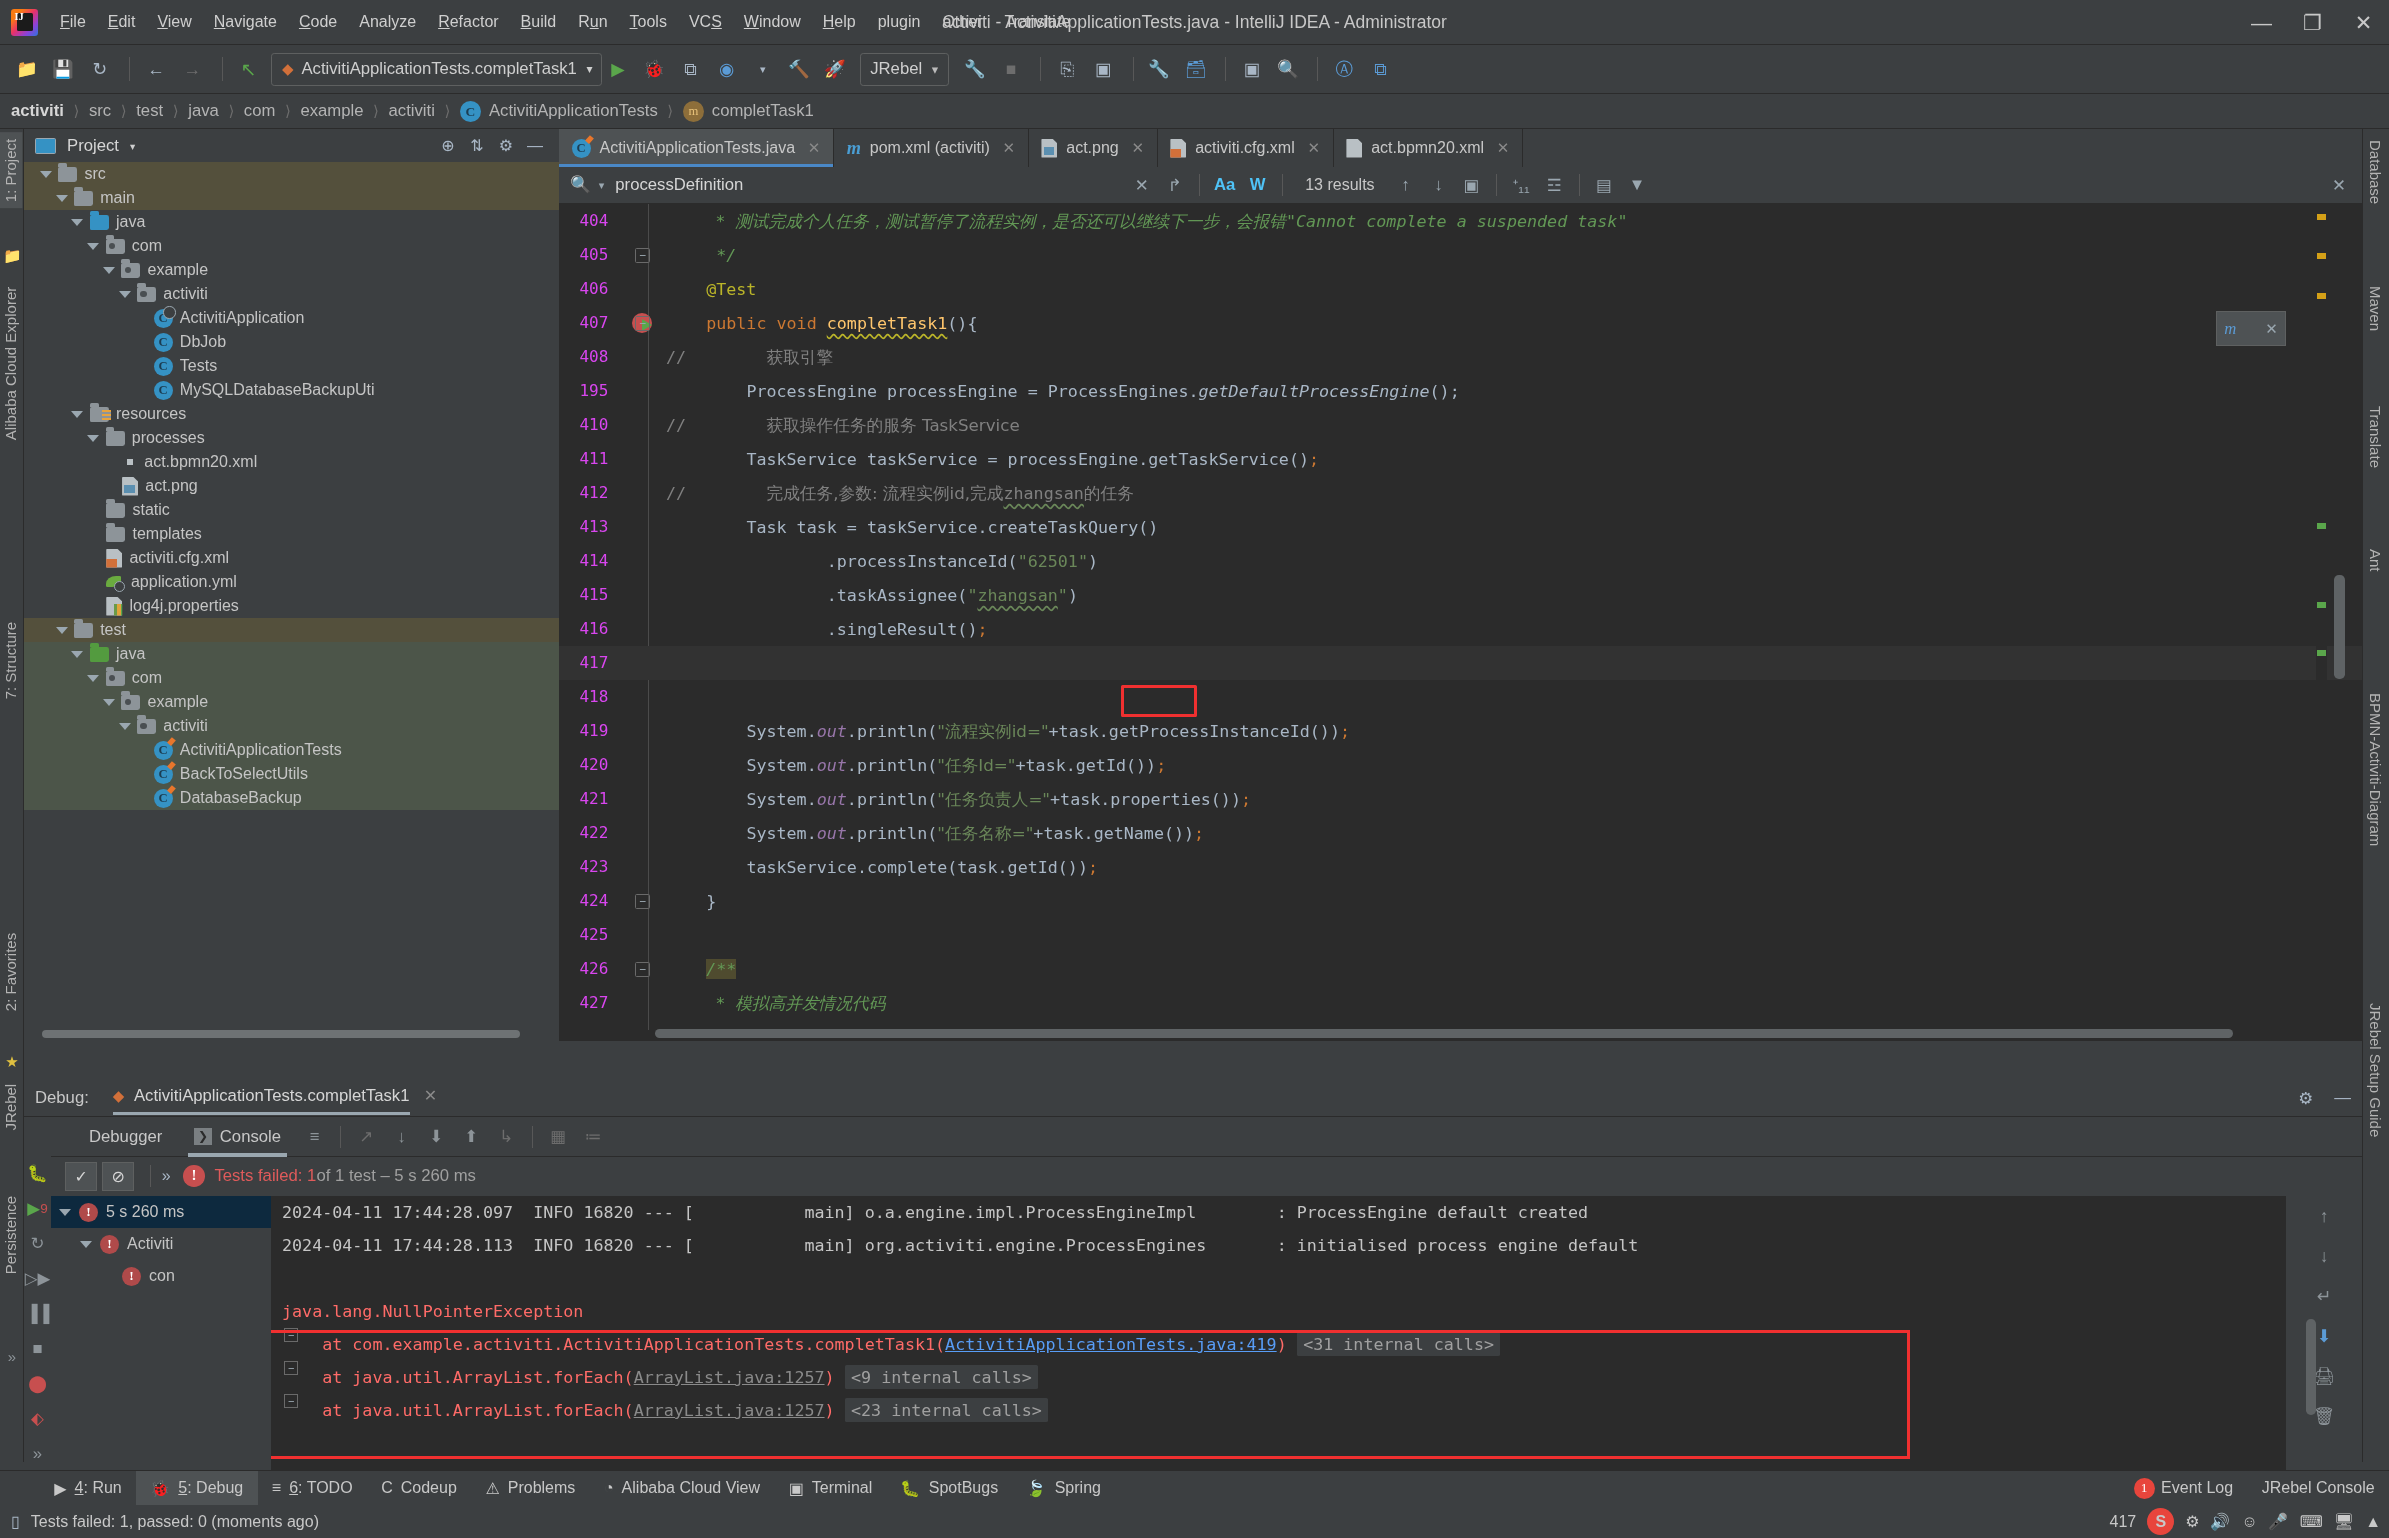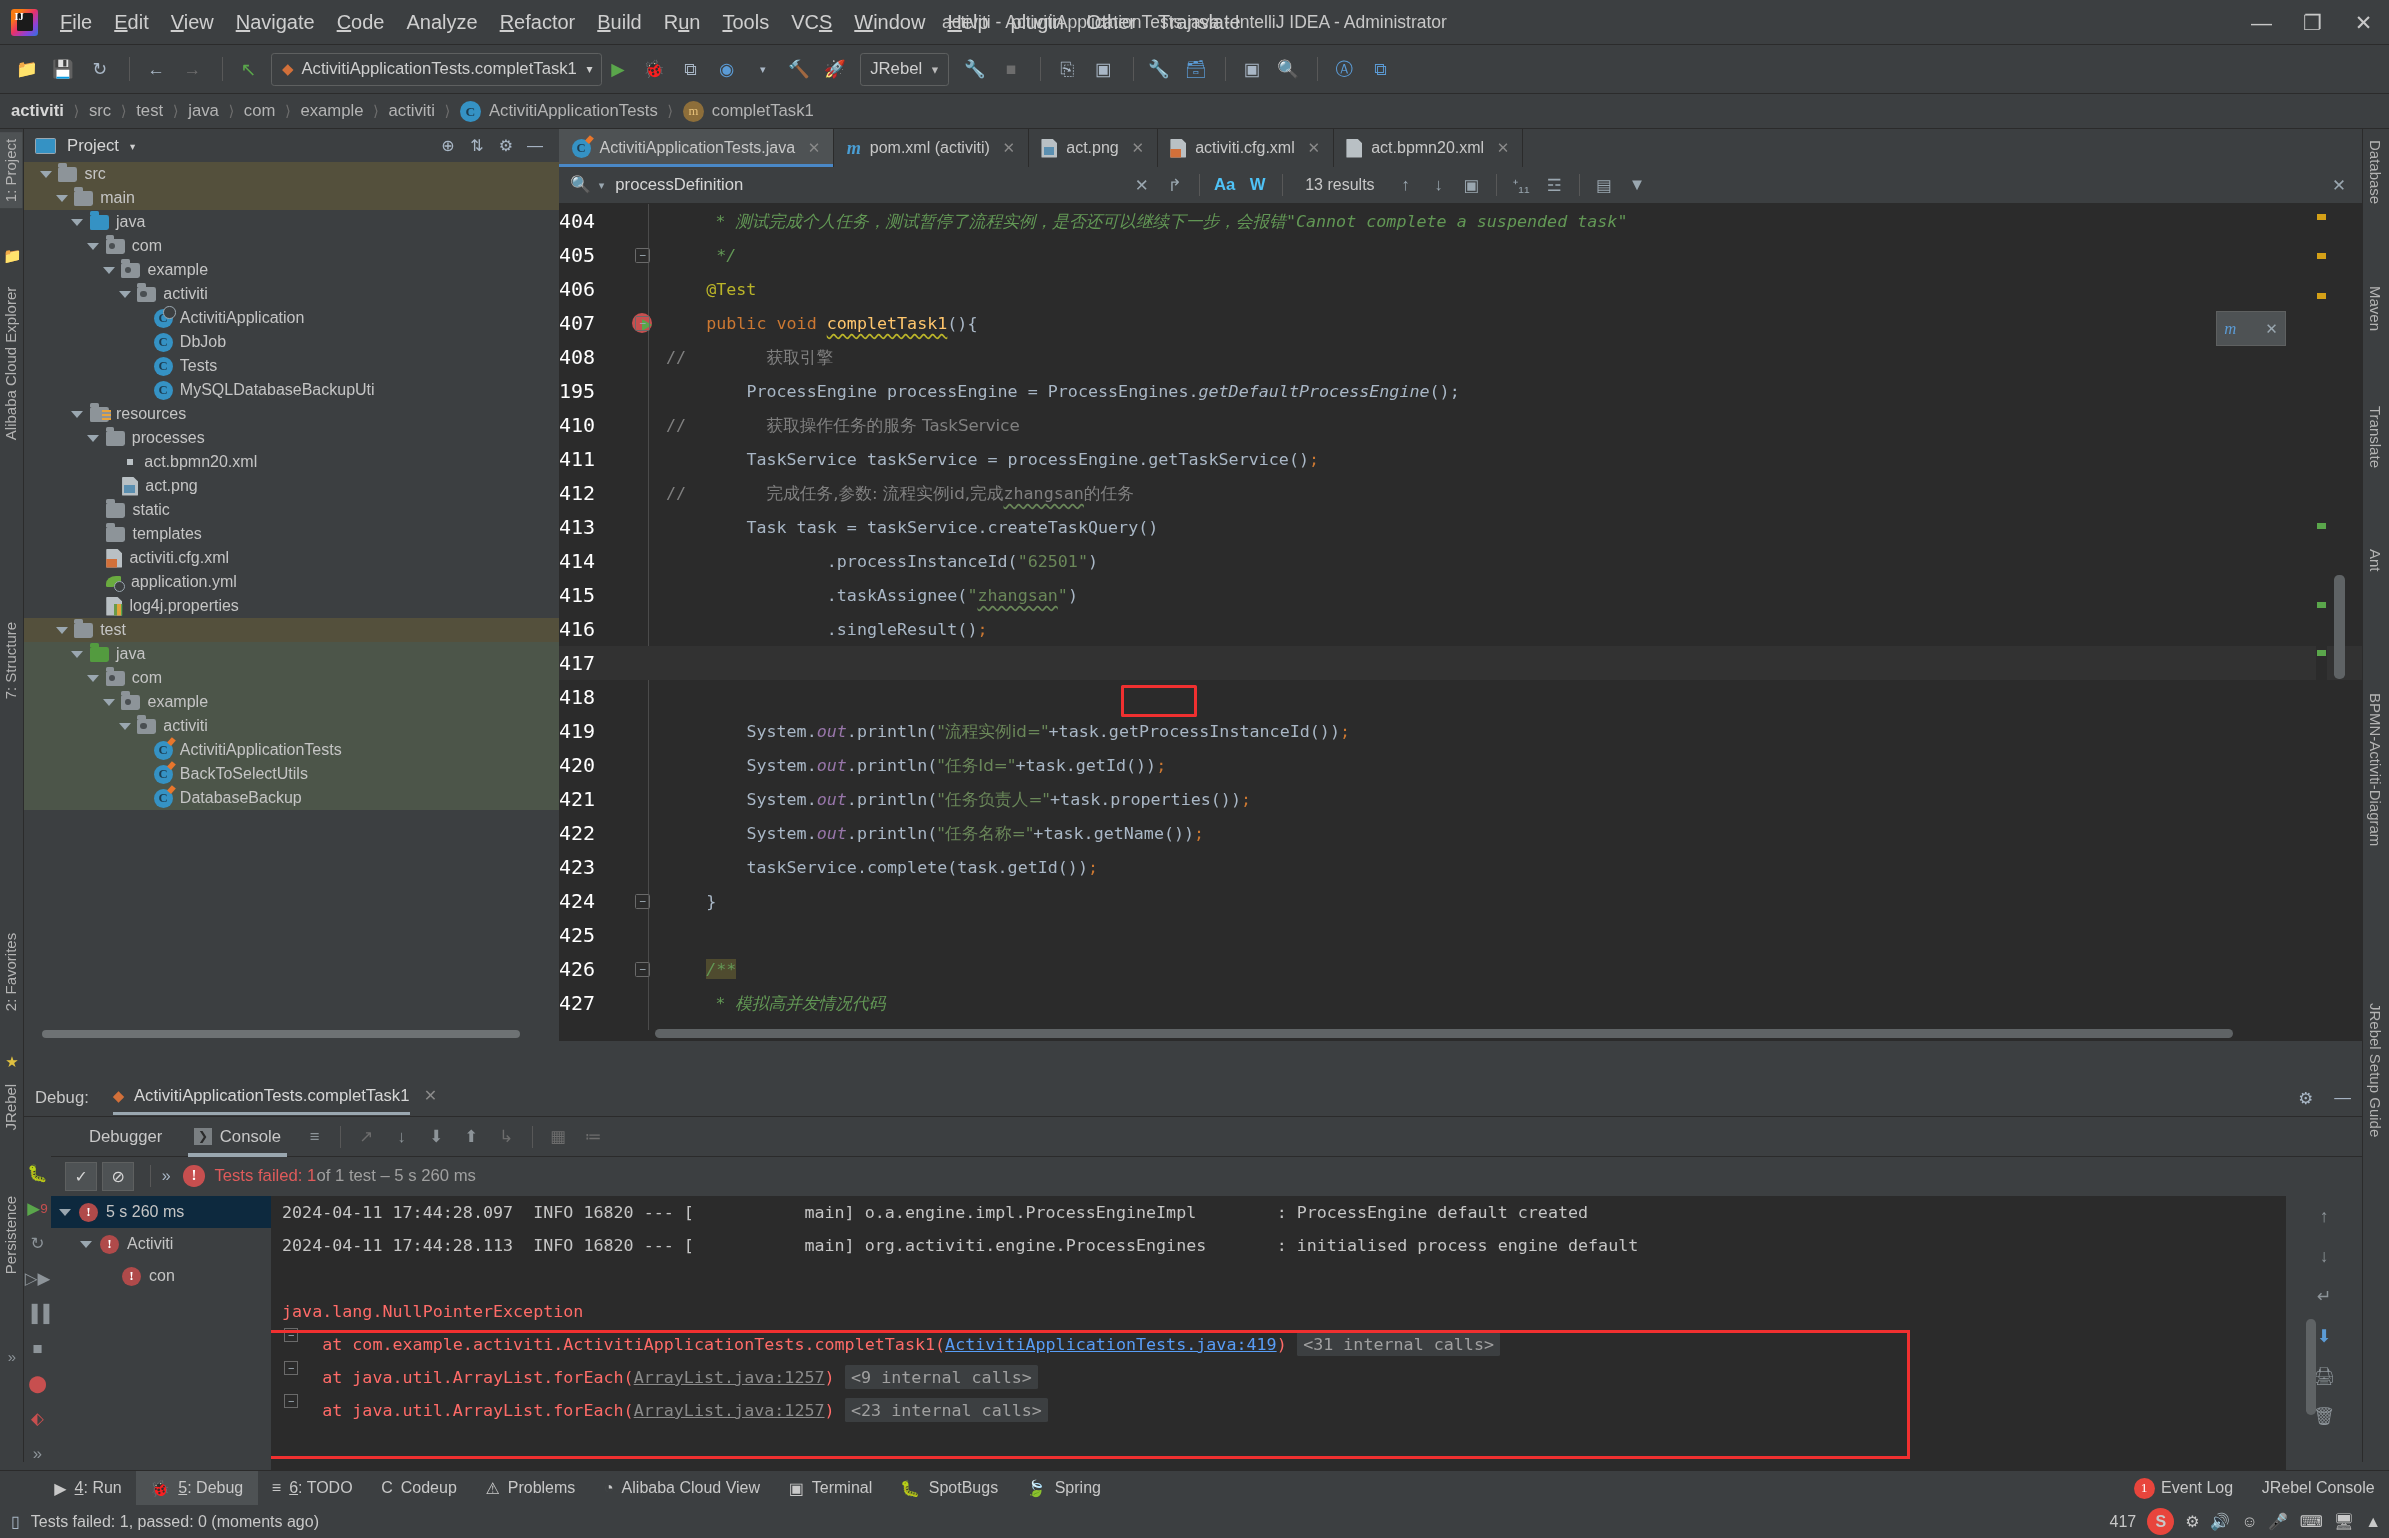--- a/index.html
+++ b/index.html
@@ -14,21 +14,21 @@
 
   
   .menubar{ position:absolute; left:0; top:0; width:2389px; height:45px; background:#3c3f41;
             display:flex; align-items:center; border-bottom:0.8px solid #2b2b2b;}
   .ij-logo{ width:27px; height:27px; margin-left:11px; margin-right:11px; position:relative; flex:0 0 auto;}
   .ij-logo .sq{position:absolute; inset:0; border-radius:3.2px;
       background:linear-gradient(135deg,#f97a12 0%,#f97a12 22%,#e7316a 48%,#8e41d7 74%,#2d74e0 100%);}
   .ij-logo .inner{position:absolute; left:5.6px; top:4.8px; width:16px; height:17.5px; background:#1b1b1b; border-radius:1.6px;}
   .ij-logo .ij{position:absolute; left:0; top:0; width:16px; height:17.5px; color:#fff; font-size:10.4px;
       font-family:"Liberation Serif",serif; text-align:center; line-height:16px; font-weight:bold;}
-  .menu-item{ font-size:20px; color:#cfcfcf; padding:3.2px 11px; white-space:nowrap; cursor:default;}
+  .menu-item{ font-size:16px; color:#cfcfcf; padding:3.2px 11px; white-space:nowrap; cursor:default;}
   .menu-item u{ text-decoration:underline; }
   .win-title{ position:absolute; left:50%; transform:translateX(-50%); font-size:17.5px; color:#c8c8c8; white-space:nowrap;}
   .win-ctrls{ position:absolute; right:0; top:0; height:45px; display:flex; align-items:center;}
   .win-btn{ width:51px; height:45px; display:flex; align-items:center; justify-content:center;
             font-size:21px; color:#c8c8c8;}
 
   
   .toolbar{ position:absolute; left:0; top:45px; width:2389px; height:49px; background:#3c3f41;
             display:flex; align-items:center; padding-left:11px; border-bottom:0.8px solid #2b2b2b;}
   .tb-ico{ width:33px; height:33px; display:flex; align-items:center; justify-content:center;
@@ -128,21 +128,21 @@
   .find-input{ font-size:16.7px; color:#d6d6d6; background:transparent; border:0; outline:none; width:510px;}
   .fb-ic{ width:33px; text-align:center; font-size:16.7px; color:#9aa7b0;}
   .fb-ic.on{ color:#4fc3f7; font-weight:bold;}
   .fb-sep{ width:0.8px; height:22px; background:#585858; margin:0 8px;}
   .fb-count{ font-size:16px; color:#c8c8c8; margin:0 14.3px; white-space:nowrap;}
 
   .codewrap{ position:absolute; left:0; top:75px; width:1803px; height:826px; background:#2b2b2b; overflow:hidden;}
   .code{ position:relative; font-family:"DejaVu Sans Mono","Liberation Mono",monospace; font-size:16.7px; line-height:34px;}
   .cline{ height:34px; display:flex; align-items:center; white-space:pre; position:relative;}
   .cline.hi{ background:#323232; }
-  .gut{ width:62px; text-align:left; padding-right:12.7px; color:#ffffff; font-size:20px; flex:0 0 auto;}
+  .gut{ width:62px; text-align:right; padding-right:12.7px; color:#d946ef; font-size:16px; flex:0 0 auto;}
   .gut2{ width:45px; flex:0 0 auto; position:relative; height:34px;}
   .ctext{ flex:1 1 auto; color:#a9b7c6;}
   .ln-vert{ position:absolute; left:89px; top:0; bottom:0; width:0.8px; background:#4b4b4b;}
   .fold{ position:absolute; left:14.3px; top:9.6px; width:15px; height:15px; border:0.8px solid #6a6a6a;
          color:#9aa7b0; font-size:11px; line-height:13.5px; text-align:center; border-radius:1.6px;}
   .bp{ position:absolute; left:11px; top:7.2px; width:20px; height:20px; border-radius:50%; background:#c74f4f;}
   .bp:after{ content:""; position:absolute; left:10.4px; top:5.6px; border-left:10.4px solid #5aa64b;
       border-top:6.4px solid transparent; border-bottom:6.4px solid transparent;}
   .kw{color:#cc7832;} .str{color:#6a8759;} .cmt{color:#808080;} .doc{color:#629755;font-style:italic;}
   .ann{color:#bbb529;} .mth{color:#ffc66d;} .fld{color:#9876aa;font-style:italic;}

